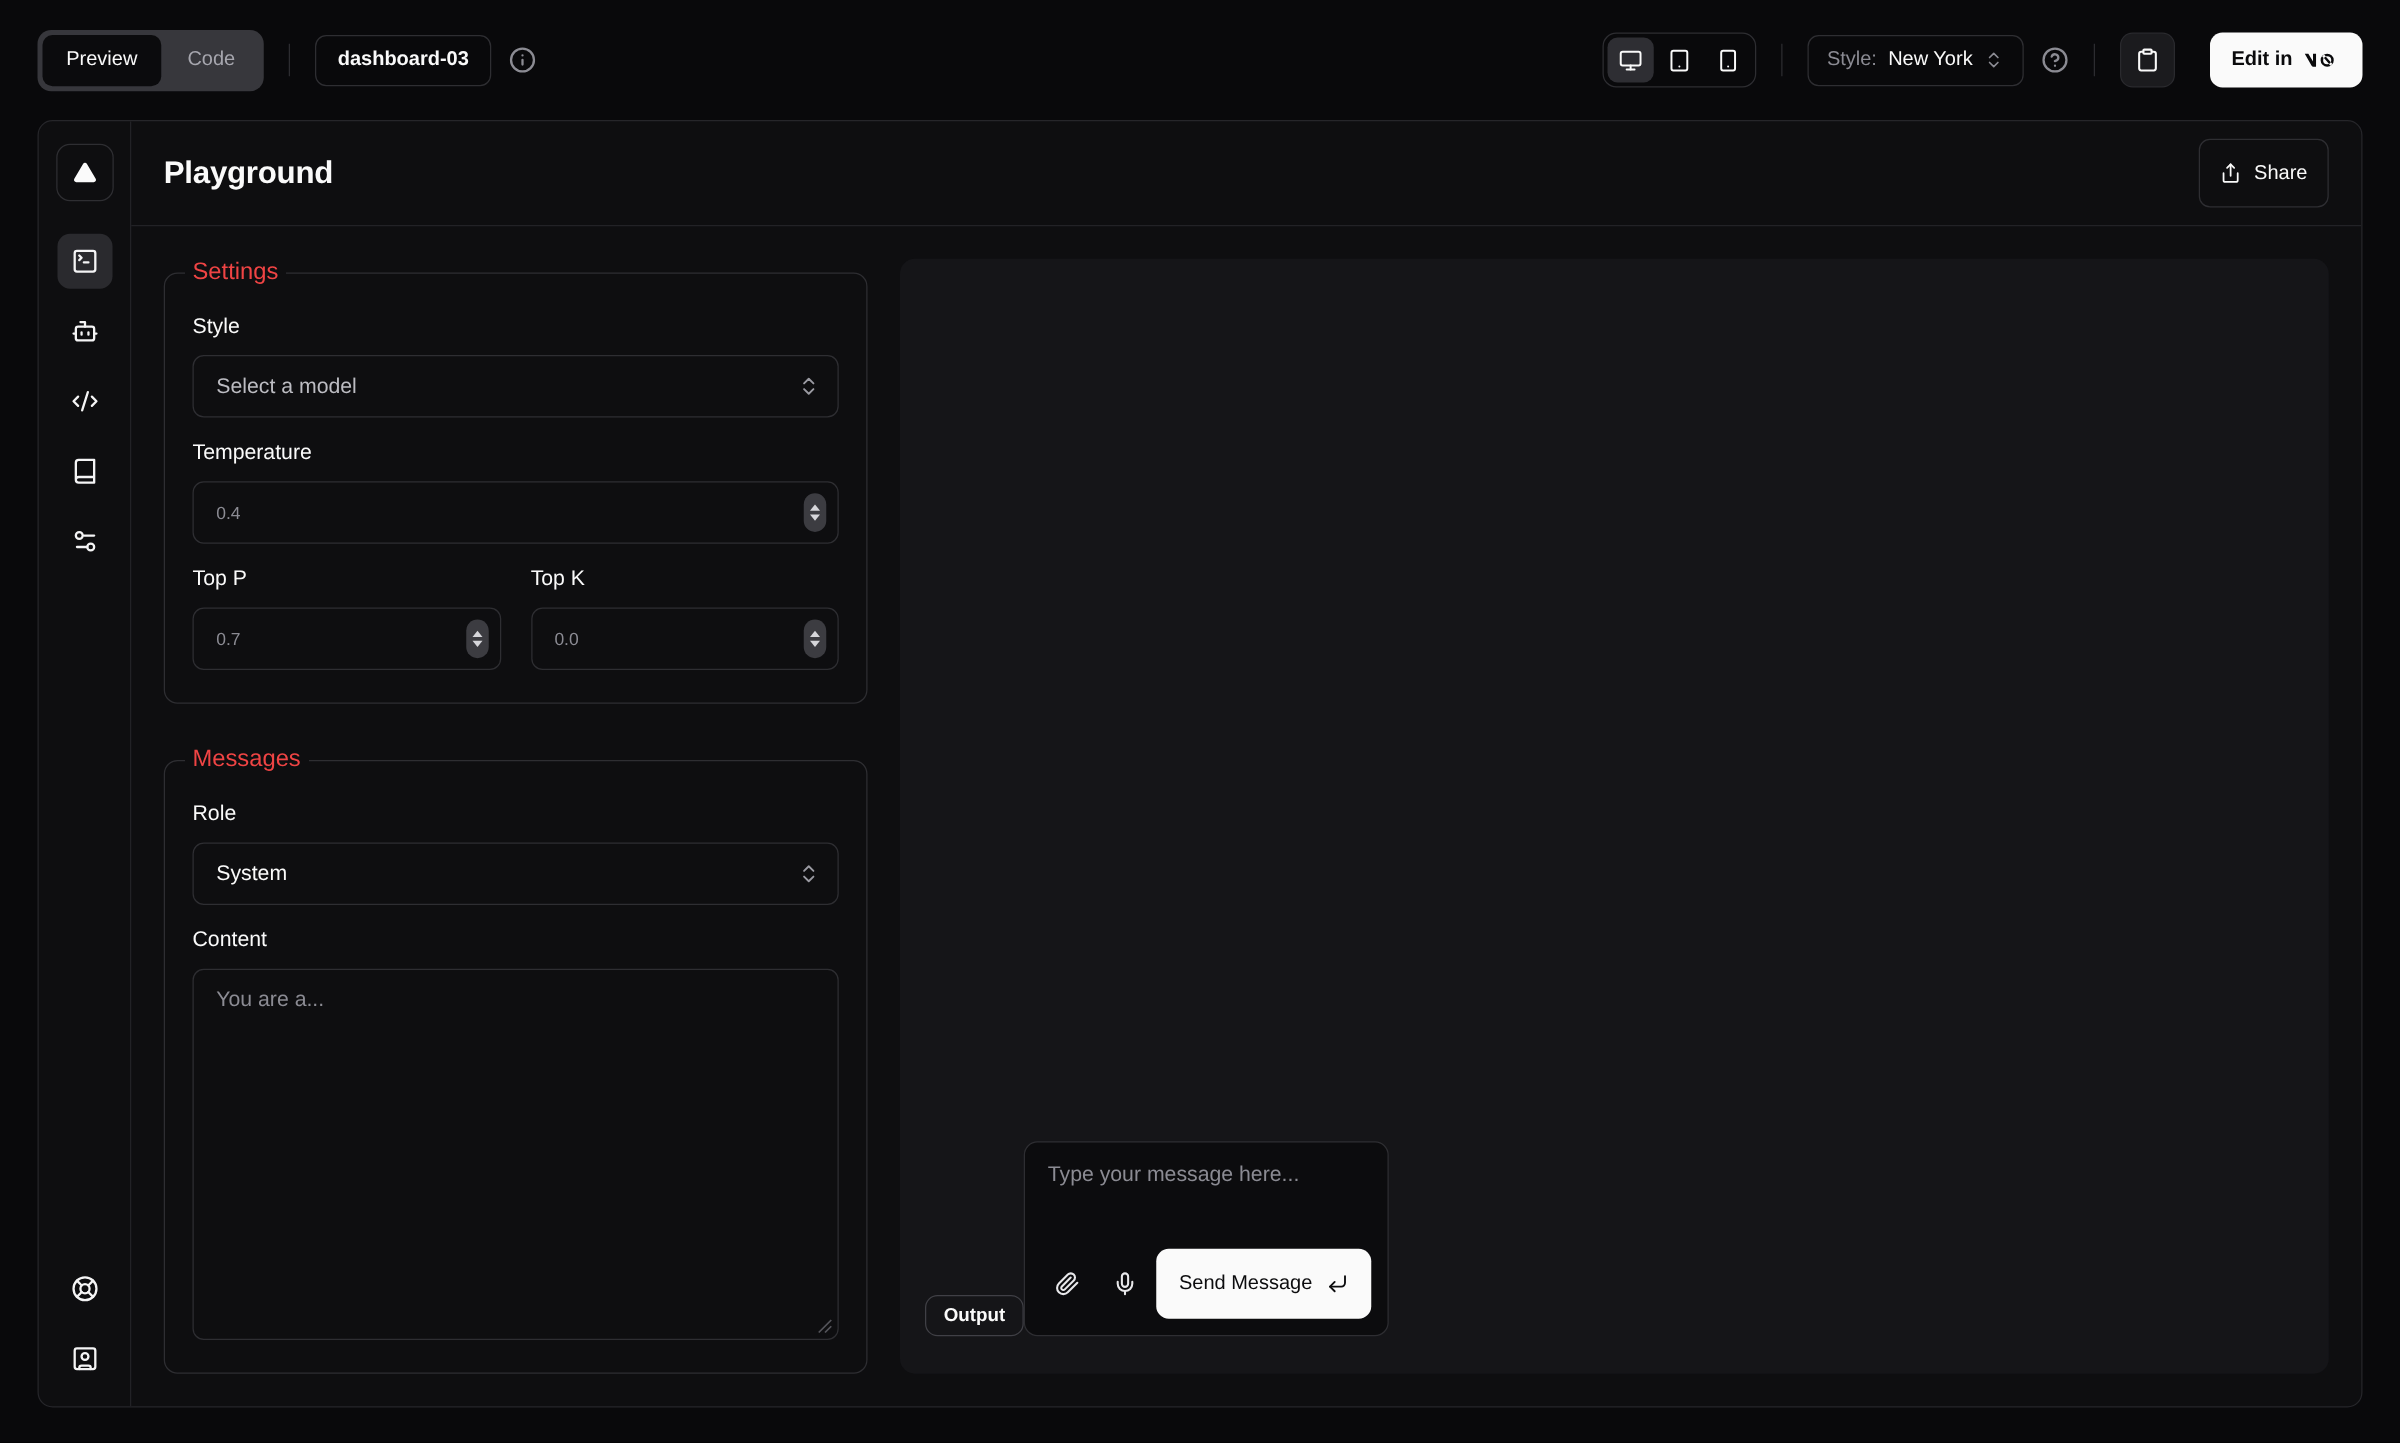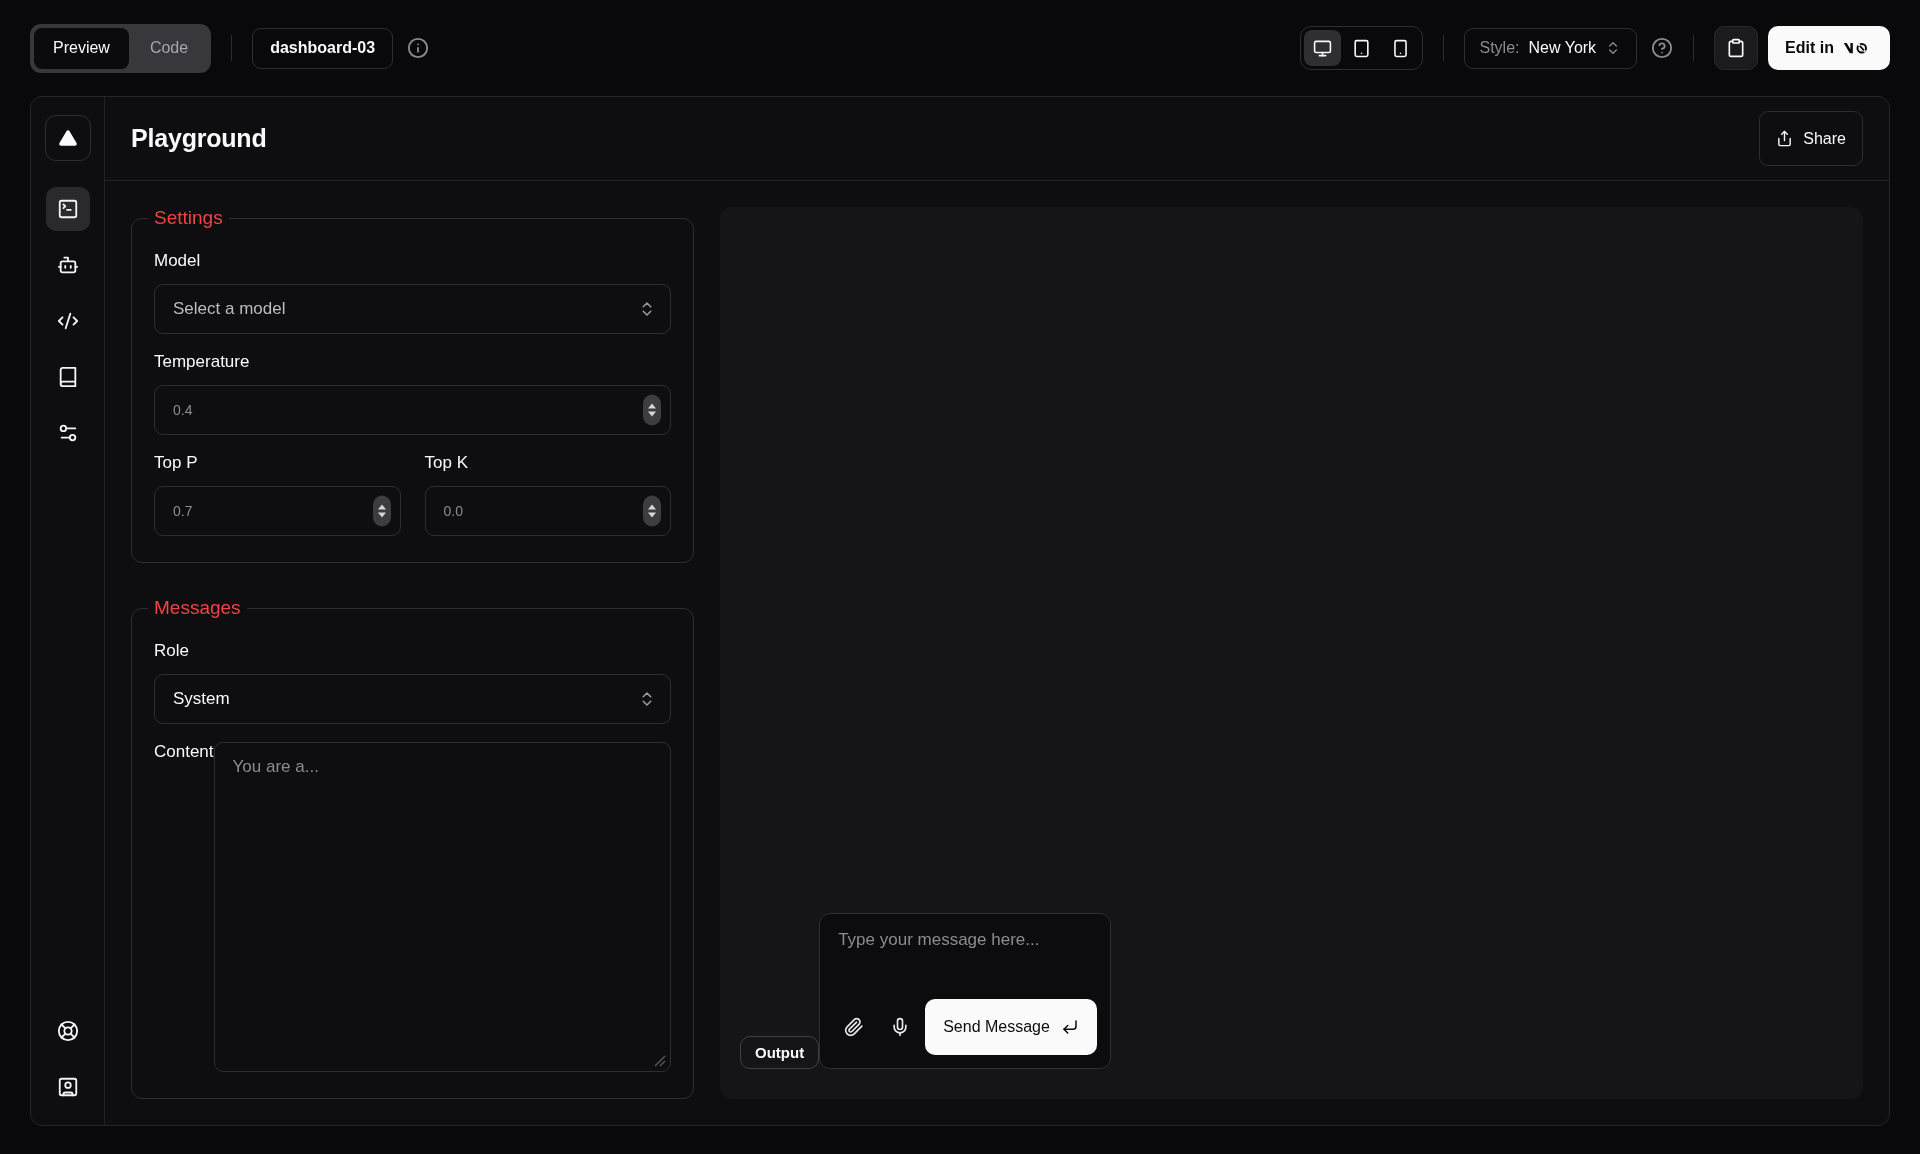--- a/index.html
+++ b/index.html
@@ -25,21 +25,21 @@
   .tb-icon{color:#8b8b93;display:flex;align-items:center;justify-content:center;background:none;border:none;padding:0;}
   .ml14{margin-left:14px;}
   .device-group{display:flex;align-items:center;border:1px solid #2e2e32;border-radius:11px;padding:3px;gap:2px;}
   .device-btn{width:37px;height:36px;display:flex;align-items:center;justify-content:center;border:none;background:transparent;border-radius:8px;color:#fafafa;}
   .device-btn.active{background:#2e2e33;}
   .style-select{display:flex;align-items:center;gap:9px;height:41px;padding:0 15px;border:1px solid #2e2e32;border-radius:9px;background:transparent;}
   .style-label{color:#8b8b93;font-size:16px;}
   .style-value{color:#fafafa;font-size:16px;}
   .chev-updown{color:#8b8b93;}
   .clipboard-btn{width:44px;height:44px;border:1px solid #2a2a2e;background:#1b1b1e;border-radius:10px;display:flex;align-items:center;justify-content:center;color:#fafafa;}
-  .edit-btn{margin-left:10px;height:44px;display:flex;align-items:center;gap:9px;padding:0 17px;background:#fafafa;color:#0a0a0c;border:none;border-radius:10px;font-size:16px;font-weight:600;}
+  .edit-btn{margin-left:28px;height:44px;display:flex;align-items:center;gap:9px;padding:0 17px;background:#fafafa;color:#0a0a0c;border:none;border-radius:10px;font-size:16px;font-weight:600;}
 
   
   .app{margin:0 30px;height:1030px;background:#0e0e10;border:1px solid #26262a;border-radius:12px;display:flex;overflow:hidden;}
 
   
   .sidebar{width:74px;border-right:1px solid #222226;display:flex;flex-direction:column;align-items:center;padding:18px 0 16px;flex-shrink:0;}
   .logo-btn{width:46px;height:46px;border:1px solid #2e2e32;border-radius:11px;background:transparent;display:flex;align-items:center;justify-content:center;color:#fafafa;margin-bottom:26px;}
   .nav-btn{width:44px;height:44px;border:none;background:transparent;border-radius:10px;display:flex;align-items:center;justify-content:center;color:#f4f4f5;margin-bottom:12px;}
   .nav-btn.active{background:#2a2a2e;}
   .side-spacer{flex:1;}
@@ -64,21 +64,21 @@
   .select .chevrons{position:absolute;right:14px;top:50%;transform:translateY(-50%);color:#9a9aa2;}
   .num-input{position:relative;height:50px;border:1px solid #2e2e32;border-radius:9px;background:transparent;}
   .num-input input{width:100%;height:100%;background:transparent;border:none;outline:none;color:#fafafa;font-size:14px;padding:0 34px 0 18px;}
   .num-input input::placeholder{color:#8b8b93;opacity:1;}
   .spinner{position:absolute;right:9px;top:50%;transform:translateY(-50%);width:18px;height:31px;background:#3c3c41;border-radius:10px;display:flex;flex-direction:column;align-items:center;justify-content:center;gap:3px;}
   .spin-up{width:0;height:0;border-left:4px solid transparent;border-right:4px solid transparent;border-bottom:5px solid #d6d6da;}
   .spin-down{width:0;height:0;border-left:4px solid transparent;border-right:4px solid transparent;border-top:5px solid #d6d6da;}
   .row2{display:flex;gap:24px;}
   .row2 .col{flex:1;min-width:0;}
   .messages-panel{margin-top:34px;flex:1;display:flex;flex-direction:column;}
-  .grow-group{flex:1;display:flex;flex-direction:row;}
+  .grow-group{flex:1;display:flex;flex-direction:column;}
   .content-textarea{position:relative;flex:1;border:1px solid #2e2e32;border-radius:9px;min-height:210px;}
   .content-textarea textarea{width:100%;height:100%;background:transparent;border:none;outline:none;resize:none;color:#fafafa;font-size:17px;padding:14px 18px;font-family:inherit;}
   .content-textarea textarea::placeholder{color:#8b8b93;opacity:1;}
   .resize-handle{position:absolute;right:4px;bottom:4px;color:#55555b;pointer-events:none;}
 
   
   .output-panel{flex:1;min-width:0;background:#151518;border-radius:12px;display:flex;padding:16px 20px 30px;position:relative;}
   .output-badge{align-self:flex-end;height:33px;display:flex;align-items:center;padding:0 14px;border:1px solid #404046;border-radius:10px;font-size:15px;font-weight:600;color:#fafafa;background:transparent;}
   .composer{margin-top:auto;border:1px solid #2e2e32;border-radius:11px;background:#0c0c0e;display:flex;flex-direction:column;height:156px;overflow:hidden;}
   .composer textarea{flex:1;background:transparent;border:none;outline:none;resize:none;color:#fafafa;font-size:17px;padding:16px 18px 0;font-family:inherit;}
@@ -278,21 +278,21 @@
       </header>
 
       <main class="content">
 
         <div class="left-col">
 
           <fieldset class="panel">
             <legend>Settings</legend>
 
             <div class="form-group">
-              <label class="field-label">Model</label>
+              <label class="field-label">Style</label>
               <button class="select">
                 <span class="select-placeholder">Select a model</span>
                 <span class="chevrons">
                     <svg width="18" height="18" viewBox="0 0 24 24" fill="none" stroke="currentColor" stroke-width="2" stroke-linecap="round" stroke-linejoin="round">
                       <path d="m7 15 5 5 5-5"></path>
                       <path d="m7 9 5-5 5 5"></path>
                     </svg>
                   </span>
               </button>
             </div>

